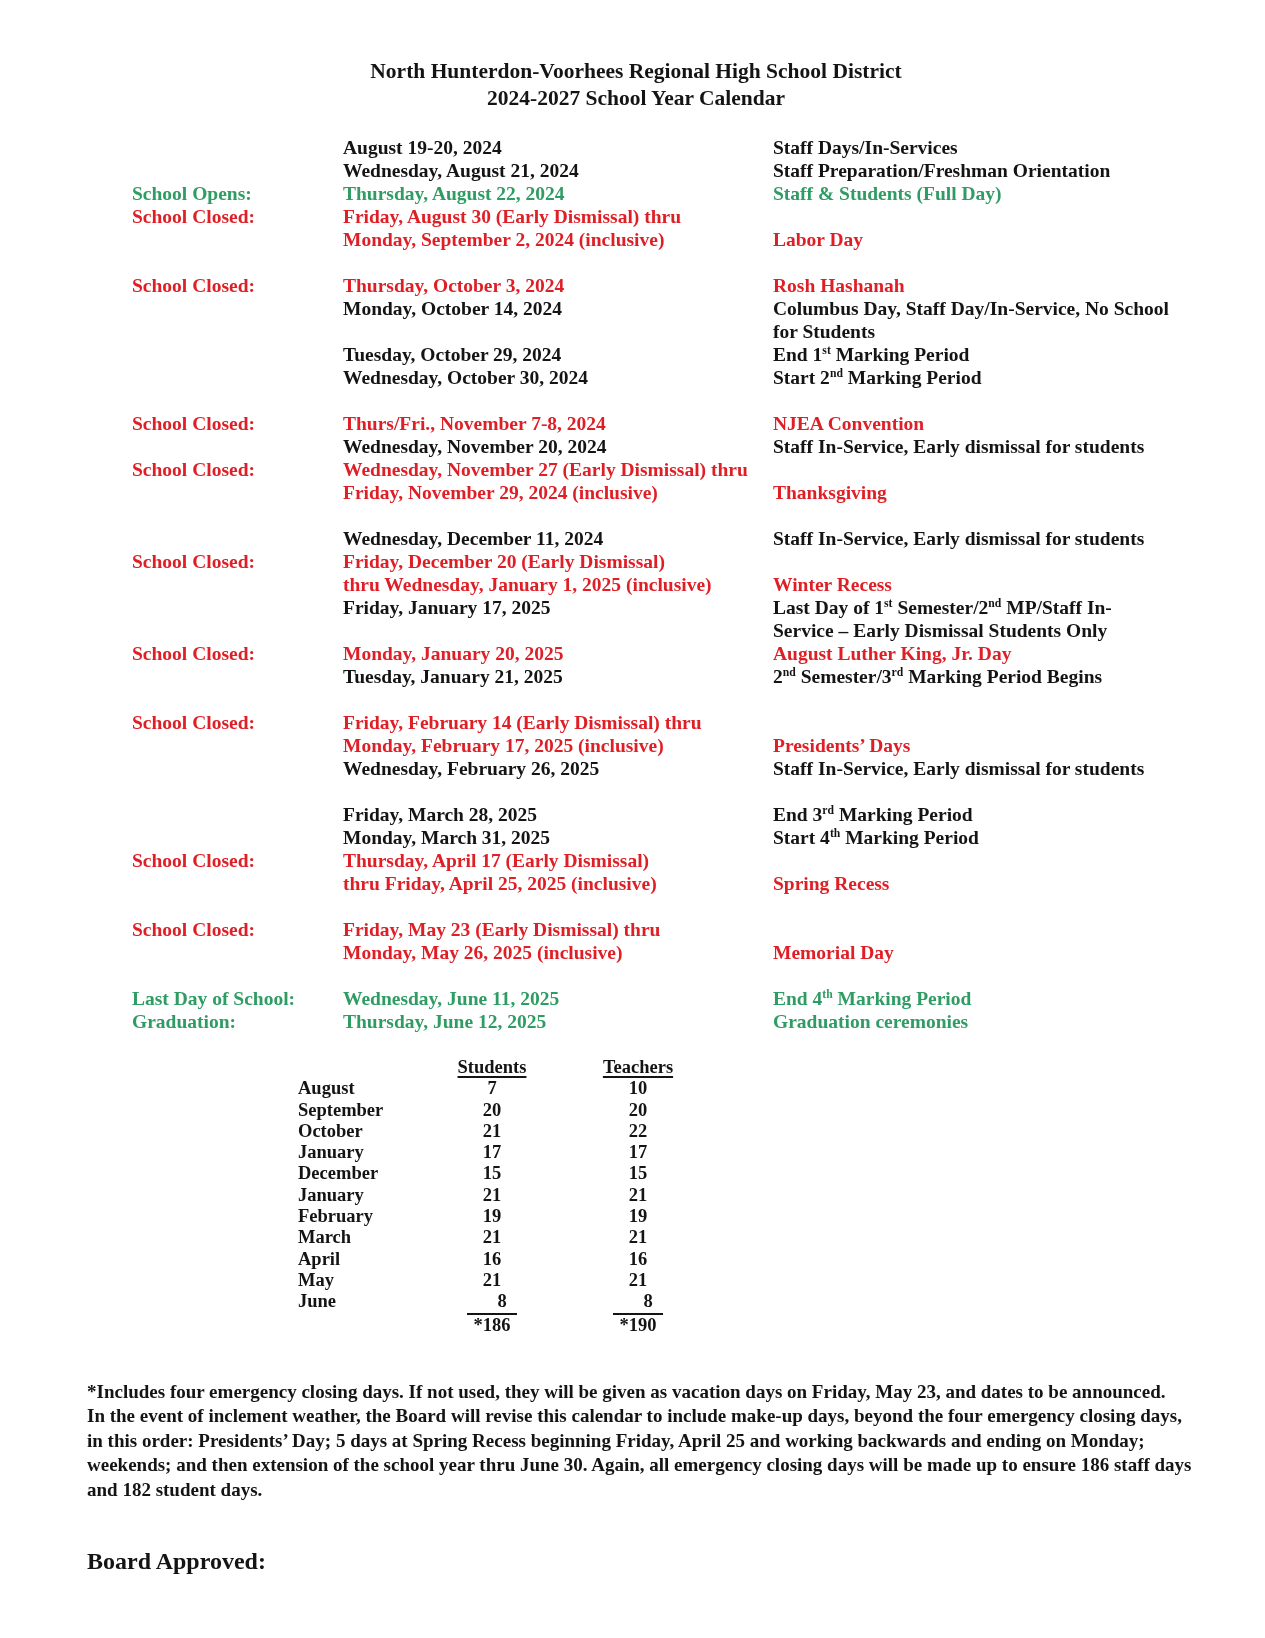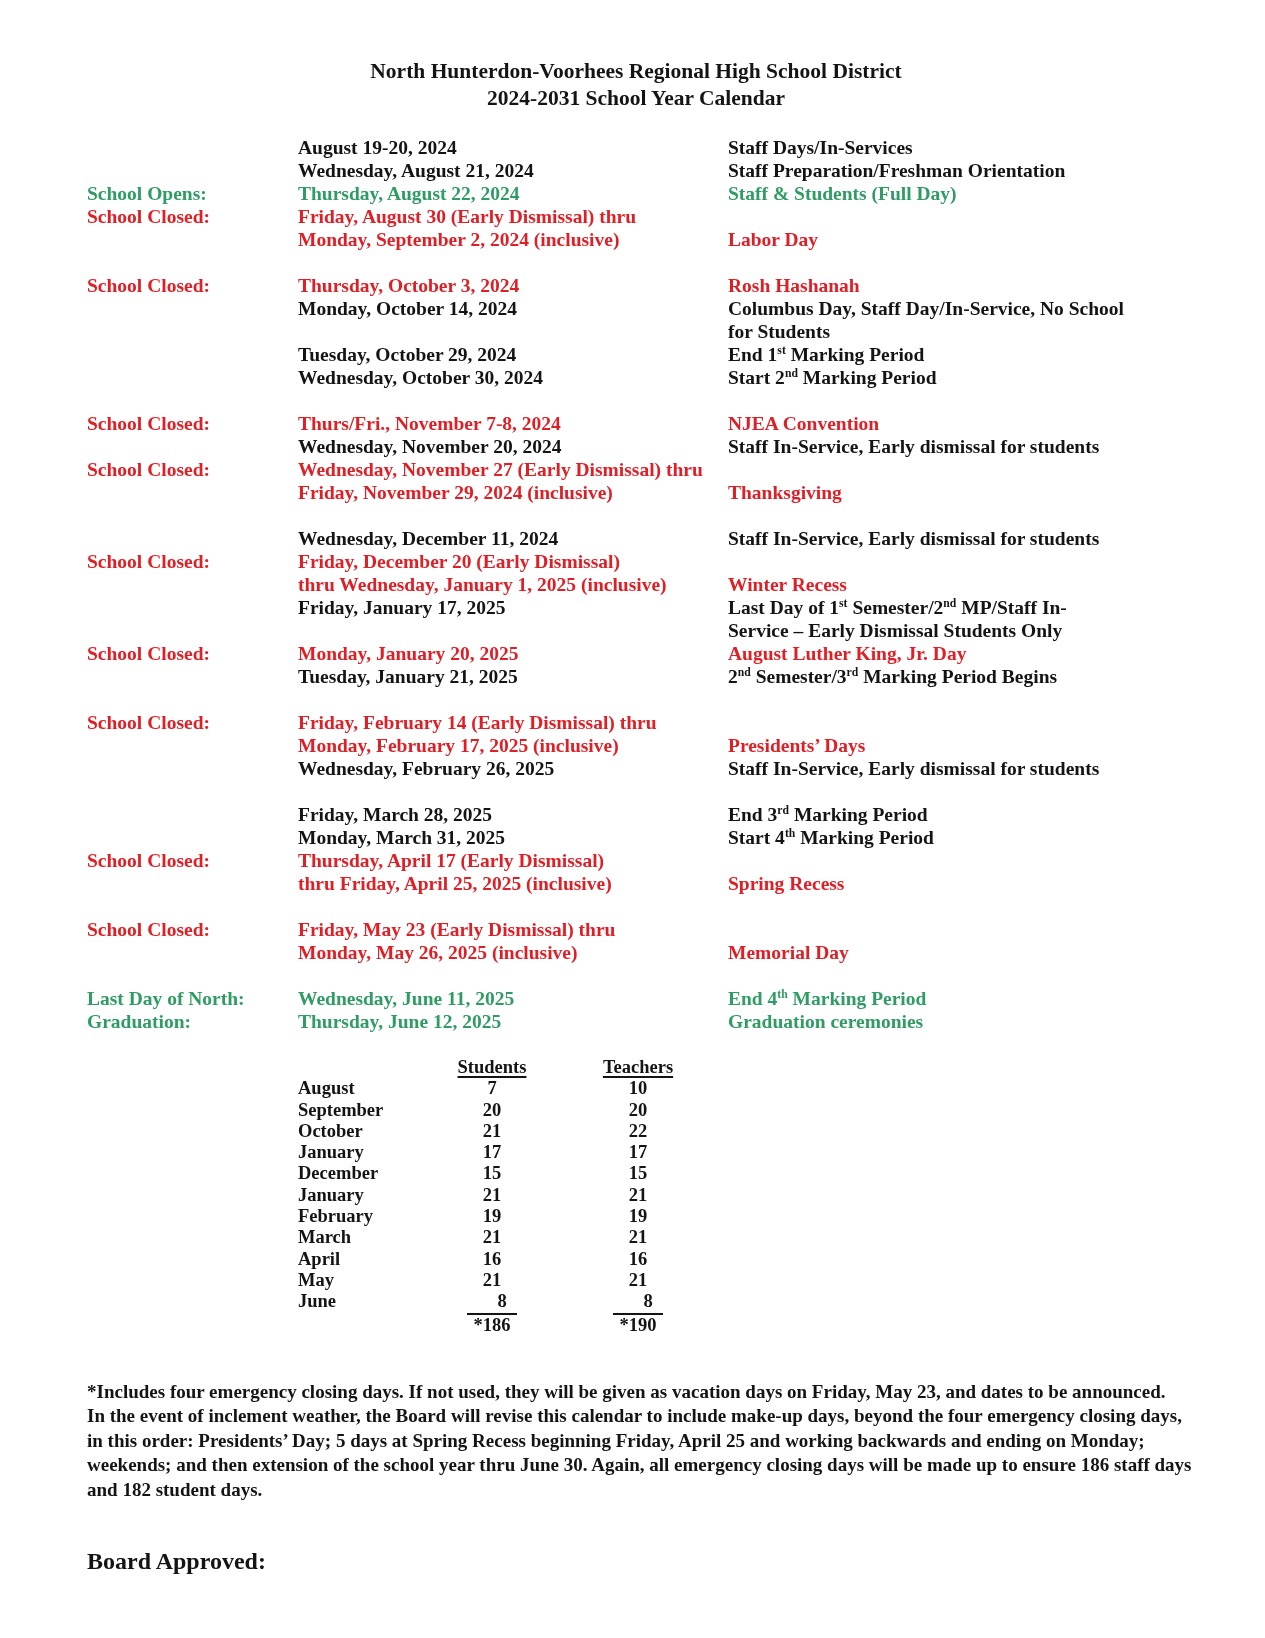--- a/index.html
+++ b/index.html
@@ -12,21 +12,21 @@
     width:1265px;height:1638px;background:#ffffff;
     font-family:"Liberation Serif","DejaVu Serif",serif;
     font-weight:bold;color:var(--black);
     -webkit-font-smoothing:antialiased;
   }
   .page{box-sizing:border-box;width:1265px;height:1638px;padding:58px 80px 0 87px;overflow:hidden;}
   .title-block{text-align:center;font-size:21.5px;line-height:27px;margin-bottom:24px;}
   .cal{font-size:19.5px;line-height:23px;}
   .cal-group{margin-bottom:23px;}
   .cal-row{display:flex;align-items:baseline;}
-  .col-label{flex:none;width:211px;white-space:nowrap;}
+  .col-label{flex:none;width:211px;white-space:nowrap;margin-left:45px;}
   .col-date{flex:none;width:430px;white-space:nowrap;}
   .col-desc{flex:1;white-space:nowrap;}
   .c-black{color:var(--black);justify-content:space-between;}
   .c-red{color:var(--red);}
   .c-green{color:var(--green);}
   sup{font-size:60%;line-height:0;vertical-align:super;}
   
   .days-table{margin-left:211px;margin-top:24px;font-size:18.5px;line-height:21.3px;}
   .t-row{display:flex;align-items:baseline;}
   .t-month{flex:none;width:146px;white-space:nowrap;}
@@ -39,21 +39,21 @@
   .footnote div{white-space:nowrap;}
   .board{margin-top:46px;font-size:24px;}
 </style>
 </head>
 <body>
 
 <div class="page">
 
   <div class="title-block">
     <div>North Hunterdon-Voorhees Regional High School District</div>
-    <div>2024-2031 School Year Calendar</div>
+    <div>2024-2027 School Year Calendar</div>
   </div>
 
   <div class="cal" id="calendar">
       <div class="cal-group">
   <div class="cal-row c-black">
     <span class="col-label"></span>
     <span class="col-date">August 19-20, 2024</span>
     <span class="col-desc">Staff Days/In-Services</span>
   </div>
 
@@ -232,21 +232,21 @@
   </div>
 
   <div class="cal-row c-red">
     <span class="col-label"></span>
     <span class="col-date">Monday, May 26, 2025 (inclusive)</span>
     <span class="col-desc">Memorial Day</span>
   </div>
 </div>
       <div class="cal-group">
   <div class="cal-row c-green">
-    <span class="col-label">Last Day of North:</span>
+    <span class="col-label">Last Day of School:</span>
     <span class="col-date">Wednesday, June 11, 2025</span>
     <span class="col-desc">End 4<sup>th</sup> Marking Period</span>
   </div>
 
   <div class="cal-row c-green">
     <span class="col-label">Graduation:</span>
     <span class="col-date">Thursday, June 12, 2025</span>
     <span class="col-desc">Graduation ceremonies</span>
   </div>
 </div>

